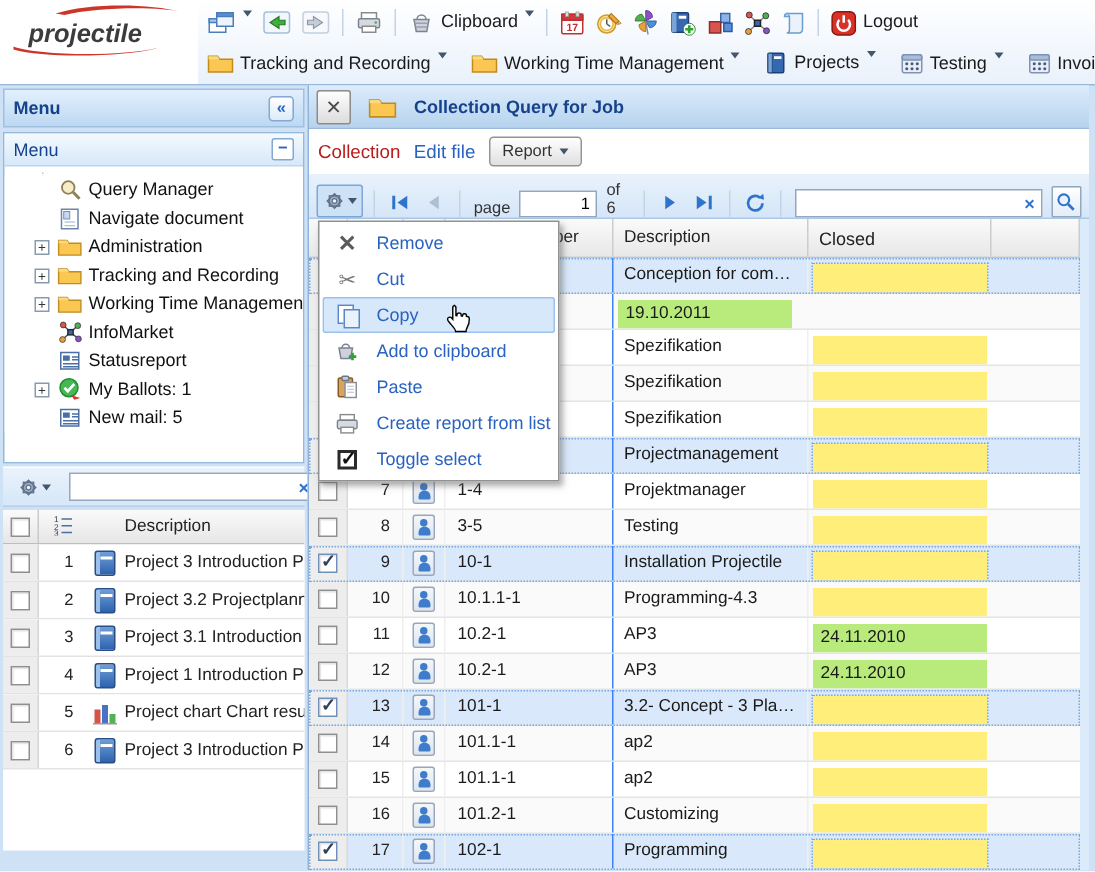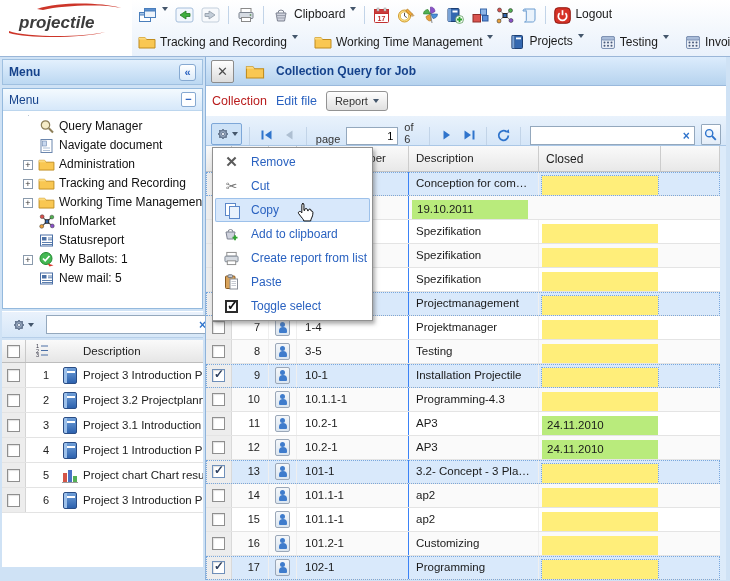--- a/index.html
+++ b/index.html
@@ -915,41 +915,41 @@
           <svg width="17" height="15" viewBox="0 0 17 15">
             <path d="M3 5h9l-1.3 7H4.3z" fill="#cfd2dd" stroke="#7d8291"></path>
             <path d="M5 5a2.5 2.5 0 0 1 5 0" fill="none" stroke="#7d8291"></path>
             <path d="M12 8.2v5M9.5 10.7h5" stroke="#2fa32f" stroke-width="1.8"></path>
           </svg>
         </span>
       <span>Add to clipboard</span>
     </div>
     <div class="cm-item">
       <span class="cm-ic">
-          <svg width="17" height="15" viewBox="0 0 18 16">
-            <rect x="4" y="1.5" width="10" height="4" fill="#fff" stroke="#8a8a8a"></rect>
-            <rect x="2" y="5.5" width="14" height="6" rx="1" fill="#d6dbe2" stroke="#7c8490"></rect>
-            <rect x="4.5" y="10.5" width="9" height="4" fill="#fff" stroke="#8a8a8a"></rect>
-          </svg>
-        </span>
-      <span>Create report from list</span>
-    </div>
-    <div class="cm-item">
-      <span class="cm-ic">
           <svg width="15" height="16" viewBox="0 0 15 16">
             <rect x="1.5" y="2" width="9.5" height="12.5" rx="1" fill="#d8a35c" stroke="#8a5a20"></rect>
             <rect x="4" y="0.8" width="4.5" height="2.8" rx="0.8" fill="#c9ced6" stroke="#70767f"></rect>
             <rect x="6" y="5" width="7.5" height="10" fill="#fff" stroke="#8a8f98"></rect>
             <path d="M7.5 7.5h4.5M7.5 9.5h4.5M7.5 11.5h4.5" stroke="#b9bec6" stroke-width="0.8"></path>
           </svg>
         </span>
       <span>Paste</span>
     </div>
     <div class="cm-item">
       <span class="cm-ic">
+          <svg width="17" height="15" viewBox="0 0 18 16">
+            <rect x="4" y="1.5" width="10" height="4" fill="#fff" stroke="#8a8a8a"></rect>
+            <rect x="2" y="5.5" width="14" height="6" rx="1" fill="#d6dbe2" stroke="#7c8490"></rect>
+            <rect x="4.5" y="10.5" width="9" height="4" fill="#fff" stroke="#8a8a8a"></rect>
+          </svg>
+        </span>
+      <span>Create report from list</span>
+    </div>
+    <div class="cm-item">
+      <span class="cm-ic">
           <span class="chkline"></span>
         </span>
       <span>Toggle select</span>
     </div>
   </div>
 
   <div class="hand">
     <svg width="18" height="20" viewBox="0 0 17 19">
         <path d="M6 1.5c.9 0 1.5.6 1.5 1.5v5l.6.1.2-1.2c.1-.8 2.3-.8 2.4 0l.2 1.3.7.1.3-1c.2-.8 2.2-.6 2.2.2l.1 1 .6.1c.8.1 1.2.5 1.2 1.3 0 2.6-.6 4.2-1.3 5.4-.5 1-.8 2.2-.8 2.7H7.3c0-.6-.4-1.5-1.2-2.4-1-1.3-2.6-3-3.6-4.5-.5-.8-.3-1.7.5-2 .7-.3 1.5 0 2 .6l.5.6V3c0-.9.6-1.5 1.5-1.5z" fill="#fff" stroke="#000" stroke-width="0.9"></path>
       </svg>

